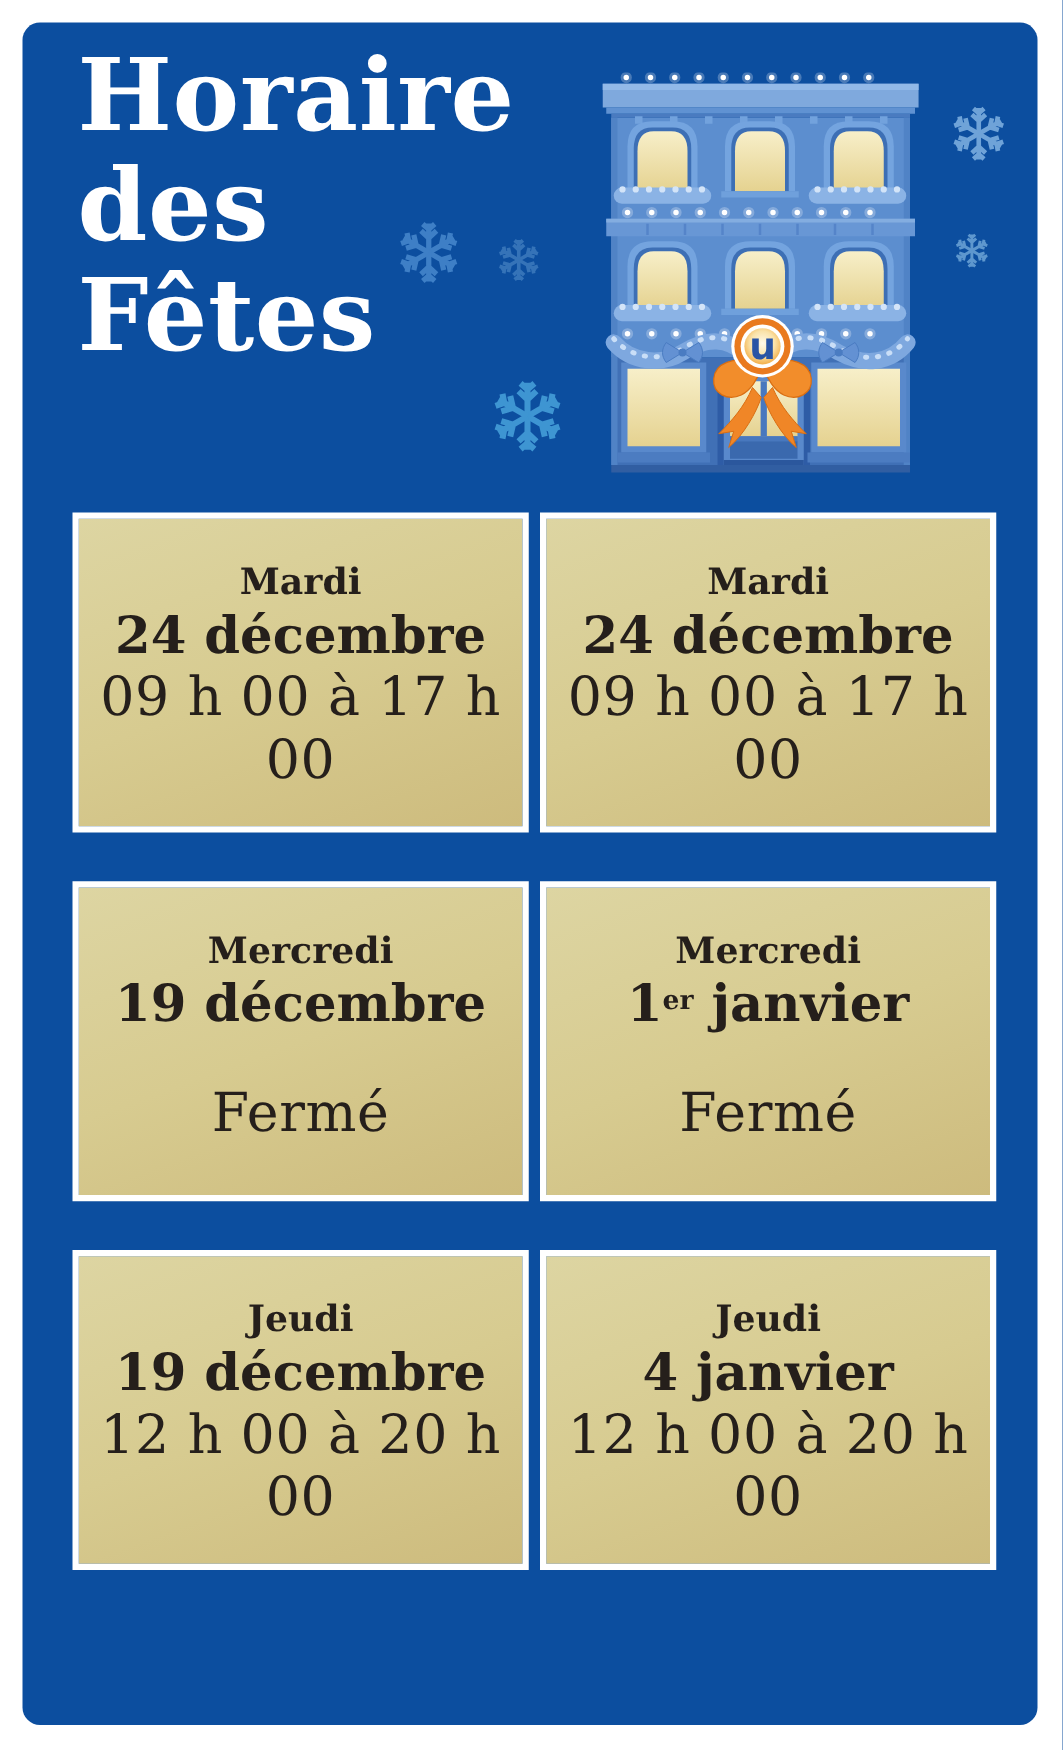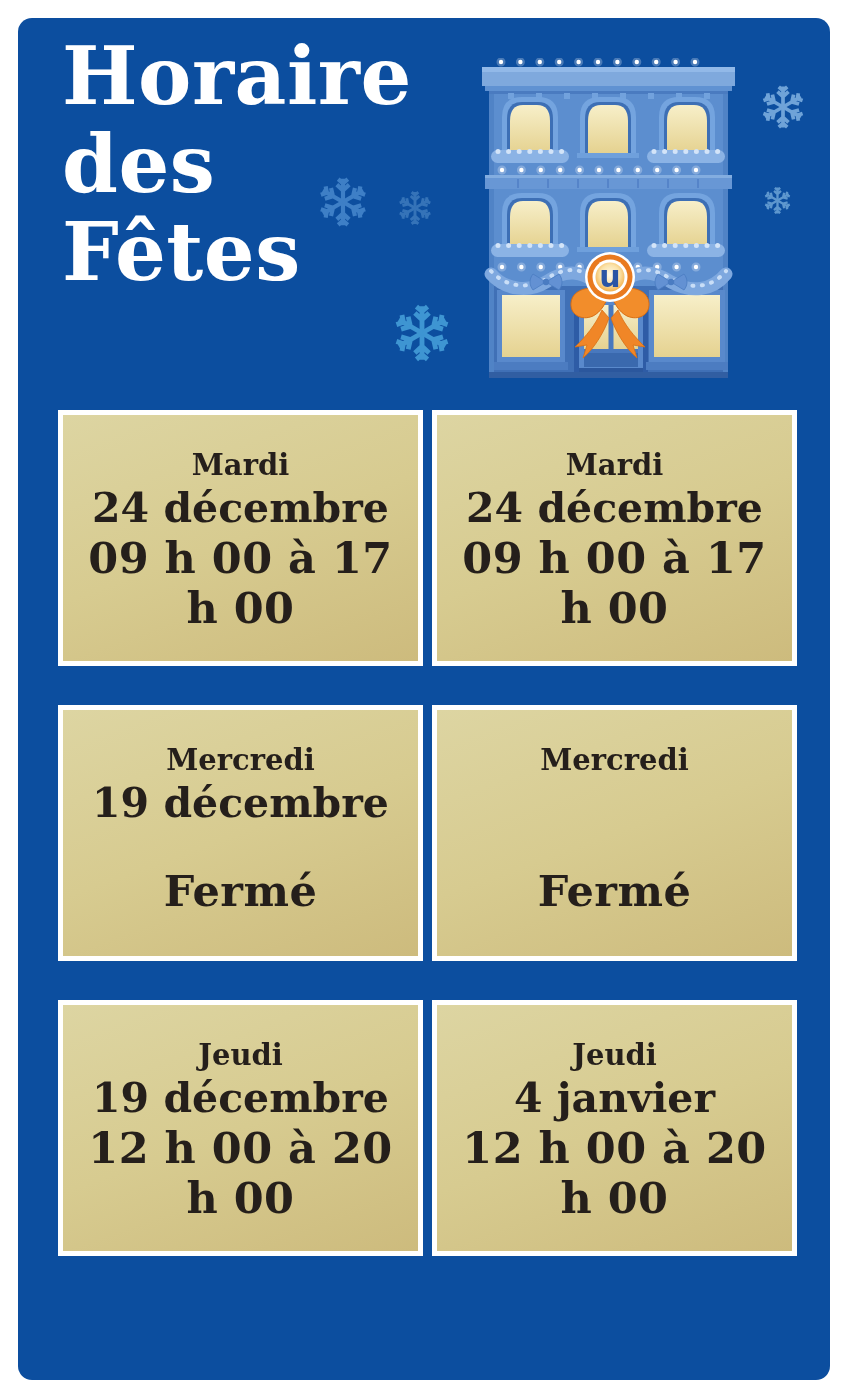--- a/index.html
+++ b/index.html
@@ -30,21 +30,21 @@
     background:linear-gradient(160deg,
       var(--card-gold-light,#DDD5A2) 0%,
       var(--card-gold,#D7CB90) 50%,
       var(--card-gold-dark,#CDBB7D) 100%);
     display:flex;flex-direction:column;align-items:center;text-align:center;
     color:var(--card-text,#251F1B);
     padding:32px 8px 40px;
   }
   .card .day{font-size:29px;line-height:36px;font-weight:700}
   .card .date{font-size:41px;line-height:50px;font-weight:700}
-  .card .hours{font-size:43px;line-height:50px;font-weight:700;margin-top:auto;letter-spacing:.5px}
+  .card .hours{font-size:43px;line-height:50px;font-weight:400;margin-top:auto;letter-spacing:.5px}
   .sup{font-size:.52em;vertical-align:.45em;line-height:0}
   .u-letter{
     font-family:"DejaVu Sans","Liberation Sans",sans-serif;
     font-weight:bold;
   }
 </style>
 </head>
 <body>
 
 <svg width="0" height="0" style="position:absolute" aria-hidden="true">
@@ -205,20 +205,21 @@
     </div>
 
     <div class="card">
       <div class="day">Mercredi</div>
       <div class="date"><span>19 décembre</span><span class="sup"></span><span></span></div>
       <div class="hours">Fermé</div>
     </div>
 
     <div class="card">
       <div class="day">Mercredi</div>
+      <div class="date"><span>1</span><span class="sup">er</span><span> janvier</span></div>
       <div class="hours">Fermé</div>
     </div>
 
     <div class="card">
       <div class="day">Jeudi</div>
       <div class="date"><span>19 décembre</span><span class="sup"></span><span></span></div>
       <div class="hours">12 h 00 à 20 h 00</div>
     </div>
 
     <div class="card">

